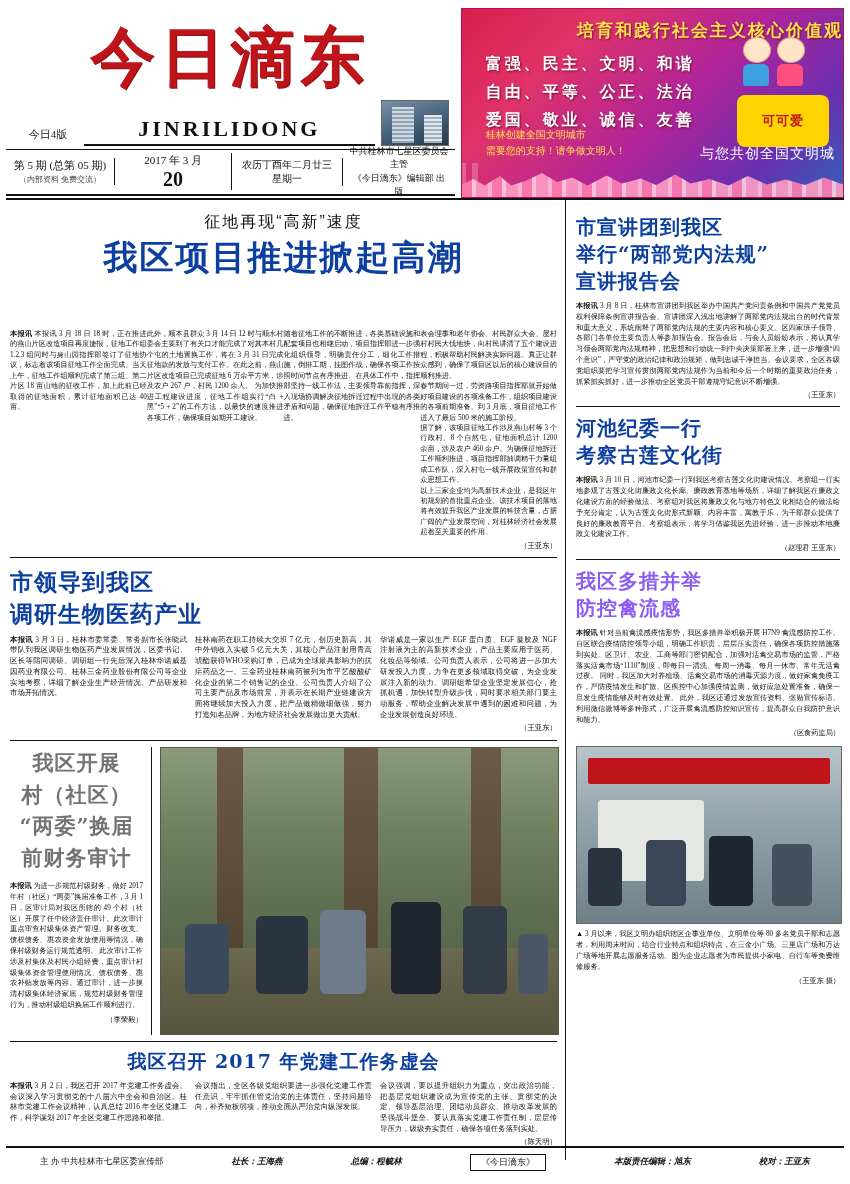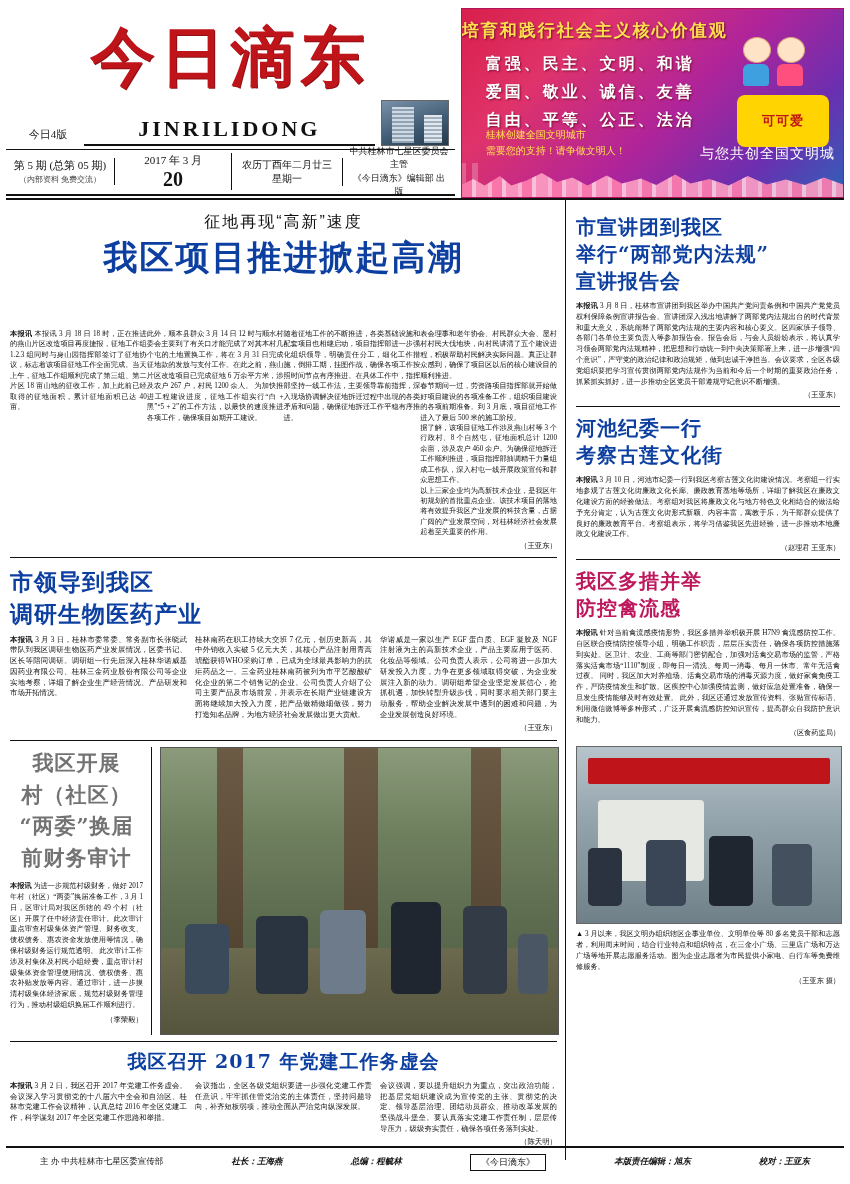--- a/index.html
+++ b/index.html
@@ -60,21 +60,21 @@
   .mi-lunar{width:98px;border-right:1px solid #111;font-size:10px;}
   .mi-org{flex:1;font-size:9px;line-height:1.5;}
 
   
   .banner{
     width:384px;height:188px;margin-left:6px;position:relative;overflow:hidden;
     background:linear-gradient(135deg,#d81f4b 0%,#e0336a 25%,#b0249a 55%,#6a2fb0 80%,#2f62b8 100%);
     border:1px solid #b0135c;
   }
   .banner-title{
-    text-align:left;color:#ffe14d;font-size:17px;font-weight:bold;letter-spacing:2px;
+    text-align:right;color:#ffe14d;font-size:17px;font-weight:bold;letter-spacing:2px;
     margin-top:10px;text-shadow:1px 1px 2px #7a0b30;font-family:"DejaVu Serif",serif;
   }
   .banner-lines{margin-top:8px;padding-left:24px;color:#fff;font-size:16px;font-weight:bold;line-height:1.75;letter-spacing:3px;text-shadow:1px 1px 2px #7a0b30;}
   .banner-small{position:absolute;left:24px;bottom:38px;color:#ffe14d;font-size:10px;line-height:1.6;}
   .banner-logo{
     position:absolute;right:14px;top:86px;width:92px;height:52px;background:#ffd400;border-radius:8px;
     color:#c0141b;font-size:13px;font-weight:bold;text-align:center;line-height:52px;letter-spacing:1px;
   }
   .banner-right-text{position:absolute;right:8px;bottom:34px;color:#fff;font-size:14px;letter-spacing:1px;}
   .banner-skyline{
@@ -118,21 +118,21 @@
   .cols-3 > div{flex:1;}
   .cols-4{display:flex;font-size:7.2px;line-height:1.45;text-align:justify;margin-top:48px;}
   .cols-4 > div{flex:1;}
   .lead{font-weight:bold;}
   .sig{text-align:right;font-size:7.4px;margin-top:3px;}
 
   .hl2{
     font-size:23px;font-weight:bold;color:#0c3fa0;letter-spacing:1px;
     font-family:"DejaVu Serif",serif;line-height:1.35;margin:8px 0 6px;
   }
-  .hl2.red{color:#be185d;}
+  .hl2.red{color:#8b5cf6;}
   .hl3{
     text-align:center;font-size:19px;font-weight:bold;color:#0c3fa0;letter-spacing:1px;
     font-family:"DejaVu Serif",serif;line-height:1.4;margin:6px 0 6px;
   }
 
   
   .split-row{display:flex;margin-top:6px;}
   .vhead{
     width:142px;padding-right:8px;box-sizing:border-box;border-right:1px solid #111;
   }
@@ -206,22 +206,22 @@
           <div>中共桂林市七星区委员会   主管</div>
           <div>《今日滴东》编辑部   出版</div>
         </div>
       </div>
     </div>
 
     <div class="banner">
       <div class="banner-title">培育和践行社会主义核心价值观</div>
       <div class="banner-lines">
         <div>富强、民主、文明、和谐</div>
+        <div>自由、平等、公正、法治</div>
         <div>爱国、敬业、诚信、友善</div>
-        <div>自由、平等、公正、法治</div>
       </div>
       <div class="banner-small">
         <div>桂林创建全国文明城市</div>
         <div>需要您的支持！请争做文明人！</div>
       </div>
       <div class="banner-kids">
         <div class="kid b">
             <div class="head"></div>
             <div class="body"></div>
           </div>

